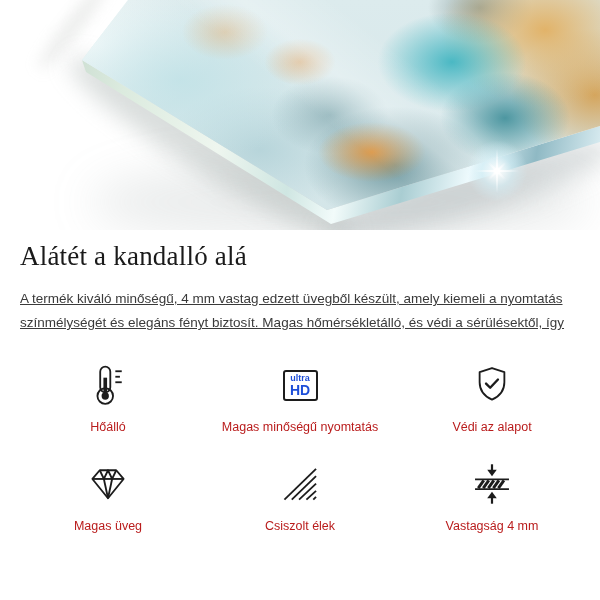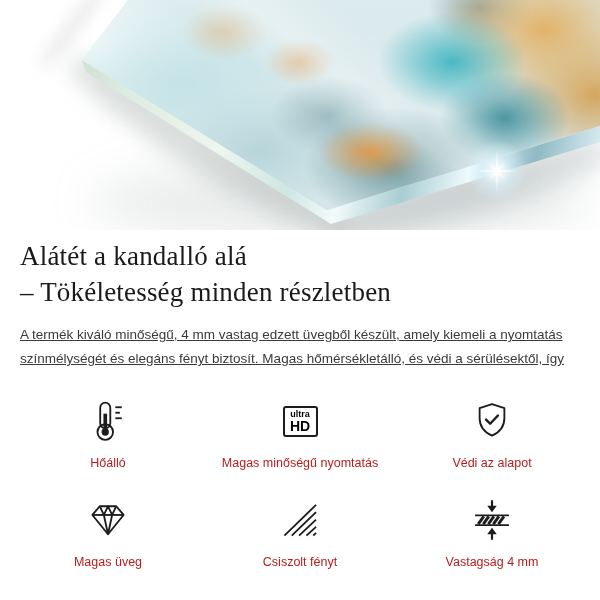--- a/index.html
+++ b/index.html
@@ -117,21 +117,21 @@
   }
   .feature { display: flex; flex-direction: column; align-items: center; text-align: center; }
   .icon-slot { height: 46px; display: flex; align-items: center; justify-content: center; }
   .feature-label { margin-top: 12px; font-size: 12.5px; line-height: 15px; color: #b91c1c; }
   .icon-svg { stroke: #1c1c1c; fill: none; stroke-width: 2; }
   .hd-badge {
     width: 35px; height: 31px;
     border: 2.2px solid #1c1c1c;
     border-radius: 3px;
     display: flex; flex-direction: column; align-items: center; justify-content: center;
-    color: #000000;
+    color: #1d4ed8;
   }
   .hd-badge .hd-top { font-size: 9px; font-weight: 700; line-height: 9px; letter-spacing: 0; }
   .hd-badge .hd-bottom { font-size: 14px; font-weight: 700; line-height: 14px; }
 </style>
 </head>
 <body>
 
 <div class="hero">
   <div class="floor-streak"></div>
   <div class="sh sh3"></div>
@@ -145,21 +145,20 @@
     <div class="ray-v"></div>
     <div class="ray-d1"></div>
     <div class="ray-d2"></div>
     <div class="core"></div>
   </div>
 </div>
 
 <div class="content">
   <h1 class="headline">
     <span>Alátét a kandalló alá</span>
-    <span>– Tökéletesség minden részletben</span>
   </h1>
   <p class="description">
     <span>A termék kiváló minőségű, 4 mm vastag edzett üvegből készült, amely kiemeli a nyomtatás</span>
     <span>színmélységét és elegáns fényt biztosít. Magas hőmérsékletálló, és védi a sérülésektől, így</span>
   </p>
 </div>
 
 <div class="features">
 
   <div class="feature">
@@ -213,21 +212,21 @@
   <div class="feature">
     <div class="icon-slot">
       <svg class="icon-svg" width="44" height="44" viewBox="0 0 48 48" stroke-width="3.4">
         <line x1="7" y1="41" x2="41.5" y2="7.5"></line>
         <line x1="15" y1="41" x2="41.5" y2="15.5"></line>
         <line x1="23" y1="41" x2="41.5" y2="23.5"></line>
         <line x1="31" y1="41" x2="41.5" y2="31.5"></line>
         <line x1="38.5" y1="41" x2="41.5" y2="38"></line>
       </svg>
     </div>
-    <div class="feature-label">Csiszolt fényt</div>
+    <div class="feature-label">Csiszolt élek</div>
   </div>
 
   <div class="feature">
     <div class="icon-slot">
       <svg class="icon-svg" width="44" height="46" viewBox="0 0 48 48">
         <line x1="24" y1="2.5" x2="24" y2="9" stroke-width="2.4"></line>
         <polygon points="18.8,8.5 29.2,8.5 24,15.5" fill="#1c1c1c" stroke="none"></polygon>
         <line x1="5.5" y1="19" x2="42.5" y2="19"></line>
         <line x1="5.5" y1="29.5" x2="42.5" y2="29.5"></line>
         <g stroke-width="3.2">

